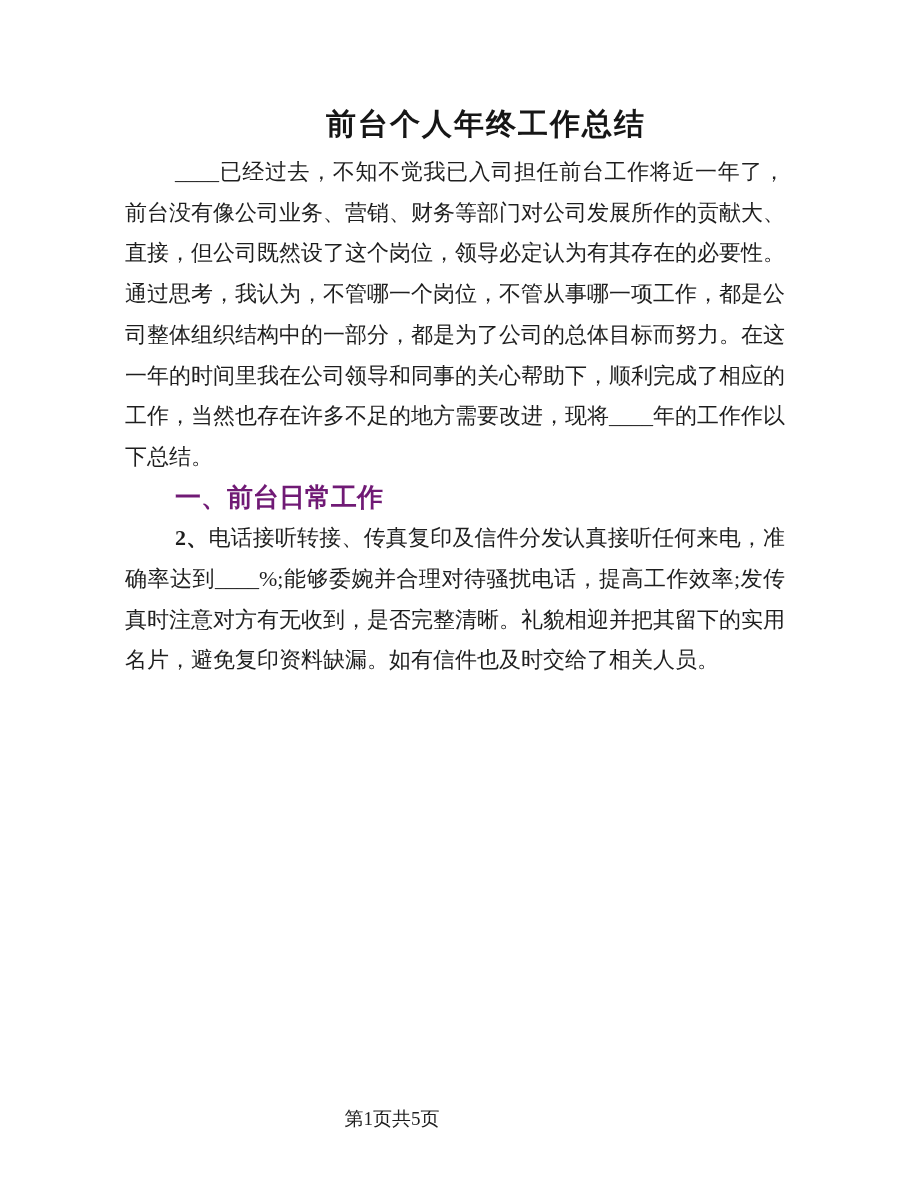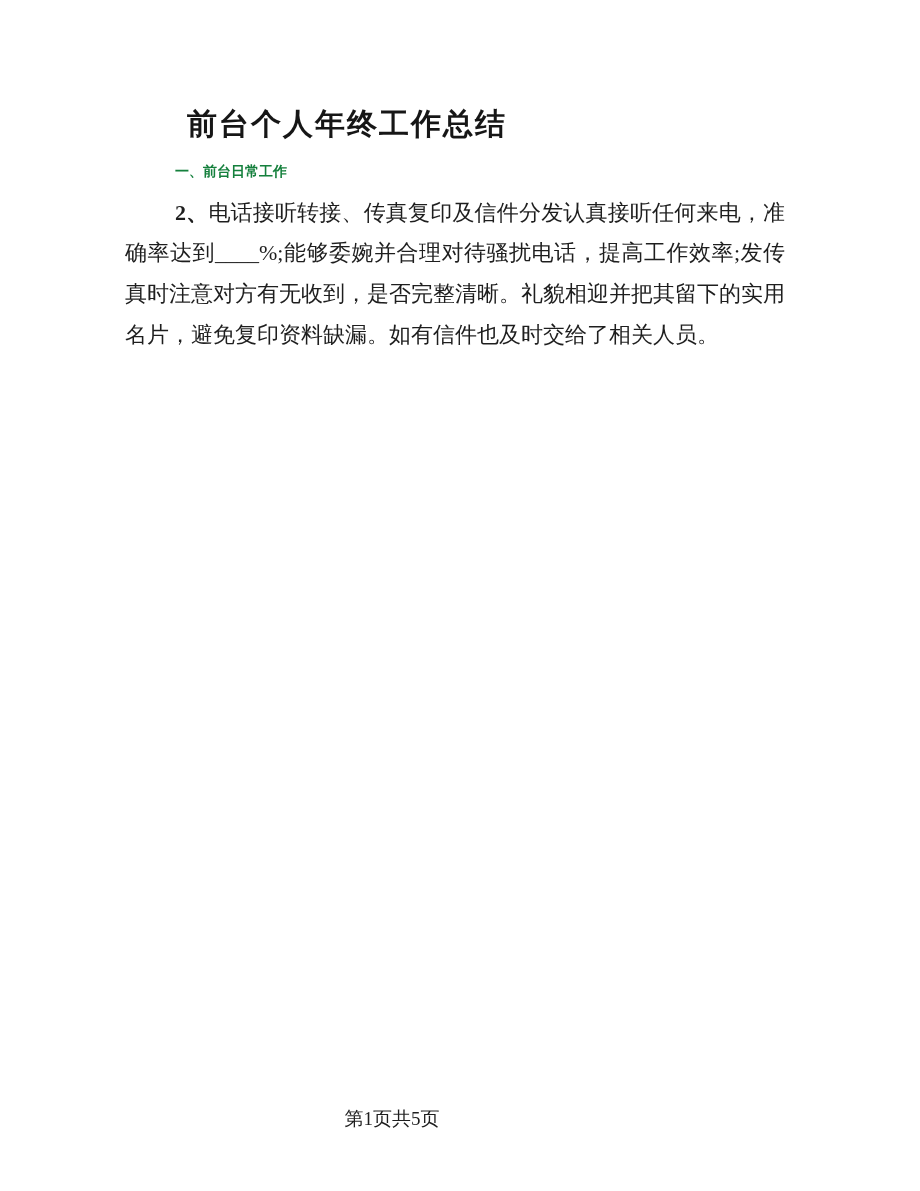--- a/index.html
+++ b/index.html
@@ -20,43 +20,43 @@
     left: 125px;
     top: 0;
     width: 660px;
   }
   .doc-title {
     margin: 0 0 0 62px;
     padding-top: 104px;
     font-size: 30px;
     line-height: 40px;
     font-weight: 700;
-    text-align: left;
+    text-align: center;
     letter-spacing: 2px;
     font-family: "Liberation Sans", sans-serif;
     color: #161616;
   }
   .doc-body {
     margin-top: 8px;
     font-size: 22px;
     line-height: 40.7px;
     text-align: justify;
     text-justify: inter-ideograph;
   }
   .para {
     margin: 0;
     text-indent: 50px;
   }
   .section-heading {
     margin: 0;
     text-indent: 50px;
-    font-size: 14px;
+    font-size: 26px;
     line-height: 40.7px;
     font-weight: 700;
-    color: #15803d;
+    color: #701a75;
   }
   .para-num {
     font-weight: 700;
   }
   .page-footer {
     position: absolute;
     left: 0;
     top: 1104px;
     width: 784px;
     text-align: center;
@@ -67,20 +67,21 @@
 </style>
 </head>
 <body>
 
 <div class="page">
 
   <h1 class="doc-title">前台个人年终工作总结</h1>
 
   <div class="doc-body">
 
+    <p class="para">____已经过去，不知不觉我已入司担任前台工作将近一年了，前台没有像公司业务、营销、财务等部门对公司发展所作的贡献大、直接，但公司既然设了这个岗位，领导必定认为有其存在的必要性。通过思考，我认为，不管哪一个岗位，不管从事哪一项工作，都是公司整体组织结构中的一部分，都是为了公司的总体目标而努力。在这一年的时间里我在公司领导和同事的关心帮助下，顺利完成了相应的工作，当然也存在许多不足的地方需要改进，现将____年的工作作以下总结。</p>
 
     <h2 class="section-heading">一、前台日常工作</h2>
 
 
     <p class="para"><span class="para-num">2、</span><span>电话接听转接、传真复印及信件分发认真接听任何来电，准确率达到____%;能够委婉并合理对待骚扰电话，提高工作效率;发传真时注意对方有无收到，是否完整清晰。礼貌相迎并把其留下的实用名片，避免复印资料缺漏。如有信件也及时交给了相关人员。</span></p>
 
 
   </div>
 
 </div>

